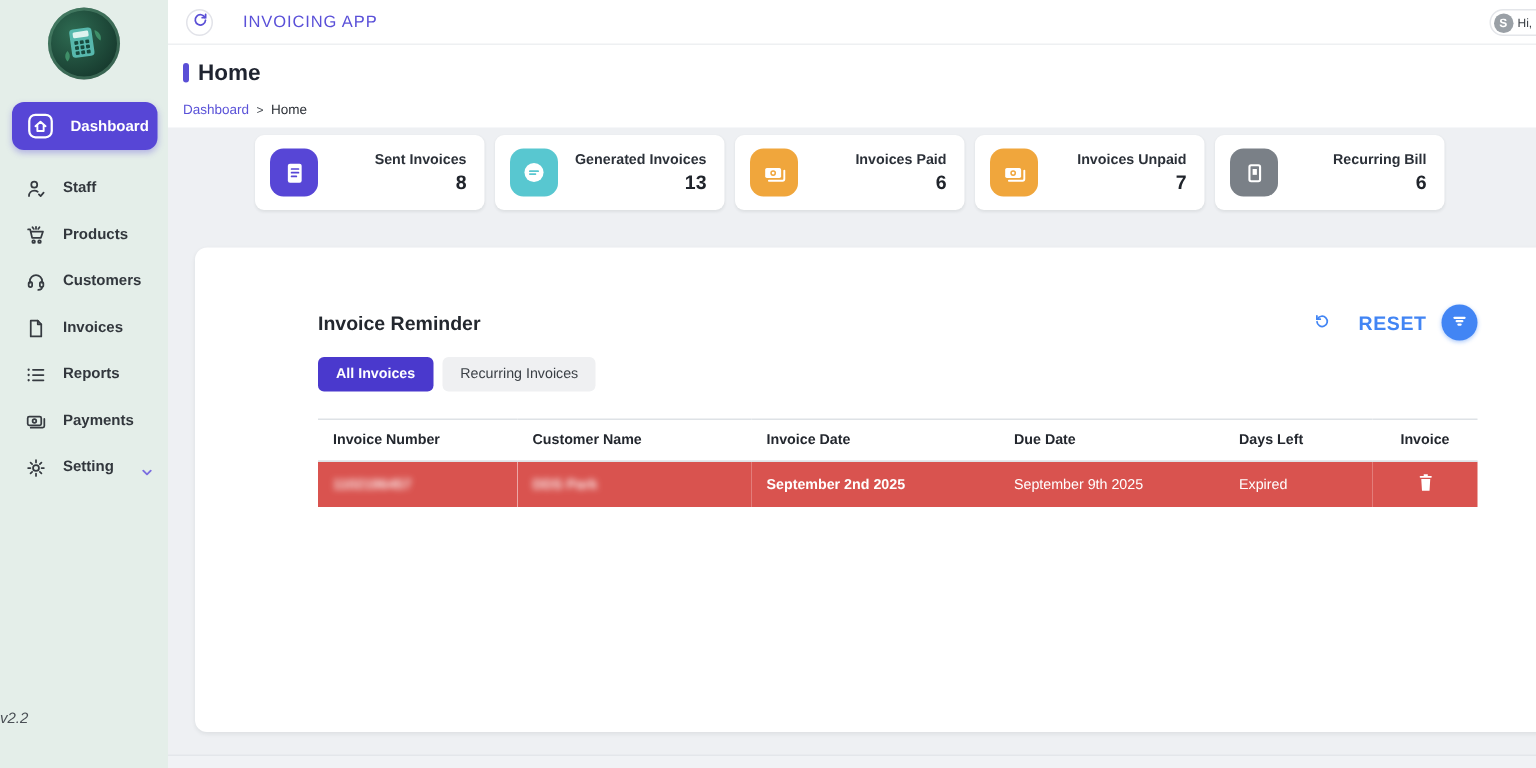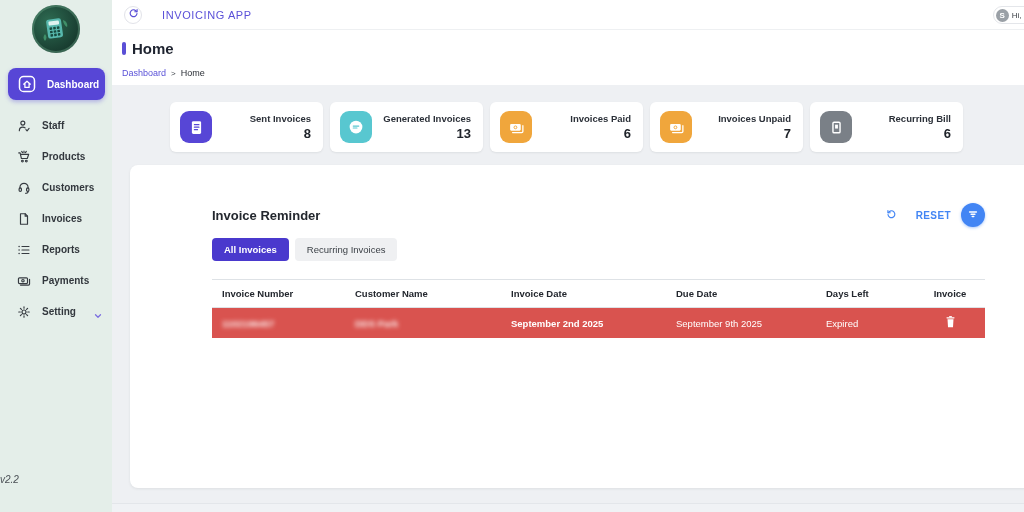--- a/index.html
+++ b/index.html
@@ -49,21 +49,21 @@
     gap:6px; font-size:15px; font-weight:bold; color:#1f2430; }
   .title-bar { width:4px; height:13px; background:#5a4fd6; border-radius:2px; display:inline-block; }
   .breadcrumb { position:absolute; left:10px; top:38px; font-size:9px; color:#2b2f36;
     display:flex; gap:5px; align-items:center; }
   .breadcrumb a { color:#5a52d8; text-decoration:none; cursor:pointer; }
   .breadcrumb .sep { font-size:8px; color:#41464d; }
 
   .content { position:absolute; left:0; right:0; top:85px; bottom:0; background:#eef0f3; }
 
   
-  .stats-row { position:absolute; left:10px; top:17px; display:flex; gap:7px;padding-left:48px; }
+  .stats-row { position:absolute; left:10px; top:5px; display:flex; gap:7px;padding-left:48px; }
   .stat-card { width:153px; height:50px; background:#fff; border-radius:6px;
     box-shadow:0 1px 2px rgba(30,35,40,.08); display:flex; align-items:center;
     padding:0 12px 0 10px; }
   .stat-icon { width:32px; height:32px; border-radius:9px; display:flex;
     align-items:center; justify-content:center; flex:0 0 32px; }
   .stat-icon.purple { background:#5746d6; }
   .stat-icon.teal   { background:#58c7d0; }
   .stat-icon.orange { background:#f0a63c; }
   .stat-icon.gray   { background:#7a8087; }
   .stat-text { flex:1; text-align:right; }
@@ -72,21 +72,21 @@
 
   
   .panel { position:absolute; left:18px; right:-8px; top:80px; height:323px;
     background:#fff; border-radius:8px; box-shadow:0 1px 3px rgba(30,35,40,.08); }
   .panel-inner { position:relative; padding:38px 0 0 82px; width:855px; }
   .panel-head { display:flex; justify-content:space-between; align-items:center;
     width:773px; }
   .panel-title { font-size:13px; font-weight:bold; color:#23272e; }
   .panel-actions { display:flex; align-items:center; gap:10px; }
   .reset-btn { display:flex; align-items:center; gap:19px; background:none; border:none;
-    color:#4285f4; font-size:10px; font-weight:bold; letter-spacing:.4px; cursor:pointer;
+    color:#4285f4; font-size:13px; font-weight:bold; letter-spacing:.4px; cursor:pointer;
     font-family:"Liberation Sans", sans-serif; }
   .filter-btn { width:24px; height:24px; border-radius:50%; background:#4285f4;
     border:none; display:flex; align-items:center; justify-content:center; cursor:pointer;
     box-shadow:0 1px 3px rgba(66,133,244,.45); }
   .tabs { display:flex; gap:6px; margin-top:11px; }
   .tab { border:none; border-radius:4px; padding:6px 12px; font-size:9.5px;
     cursor:pointer; font-family:"Liberation Sans", sans-serif; background:#eff0f2;
     color:#3a3f45; }
   .tab.active { background:#4a39cd; color:#fff; font-weight:bold; }
 

